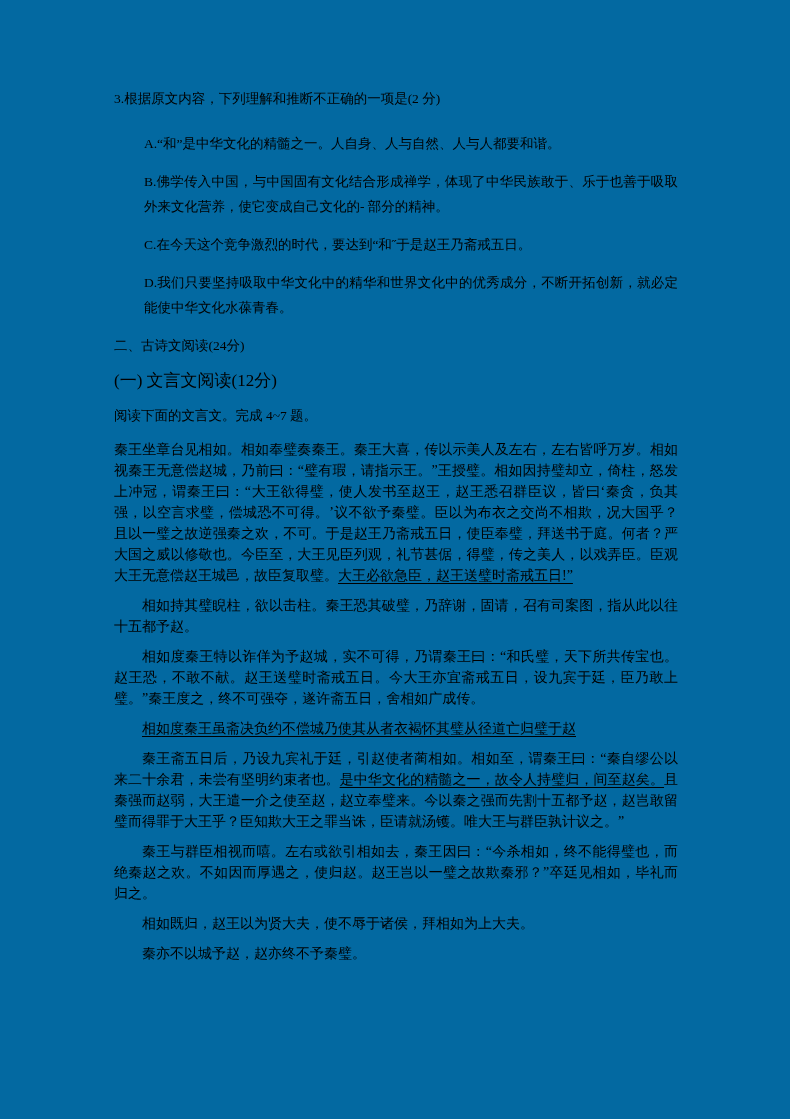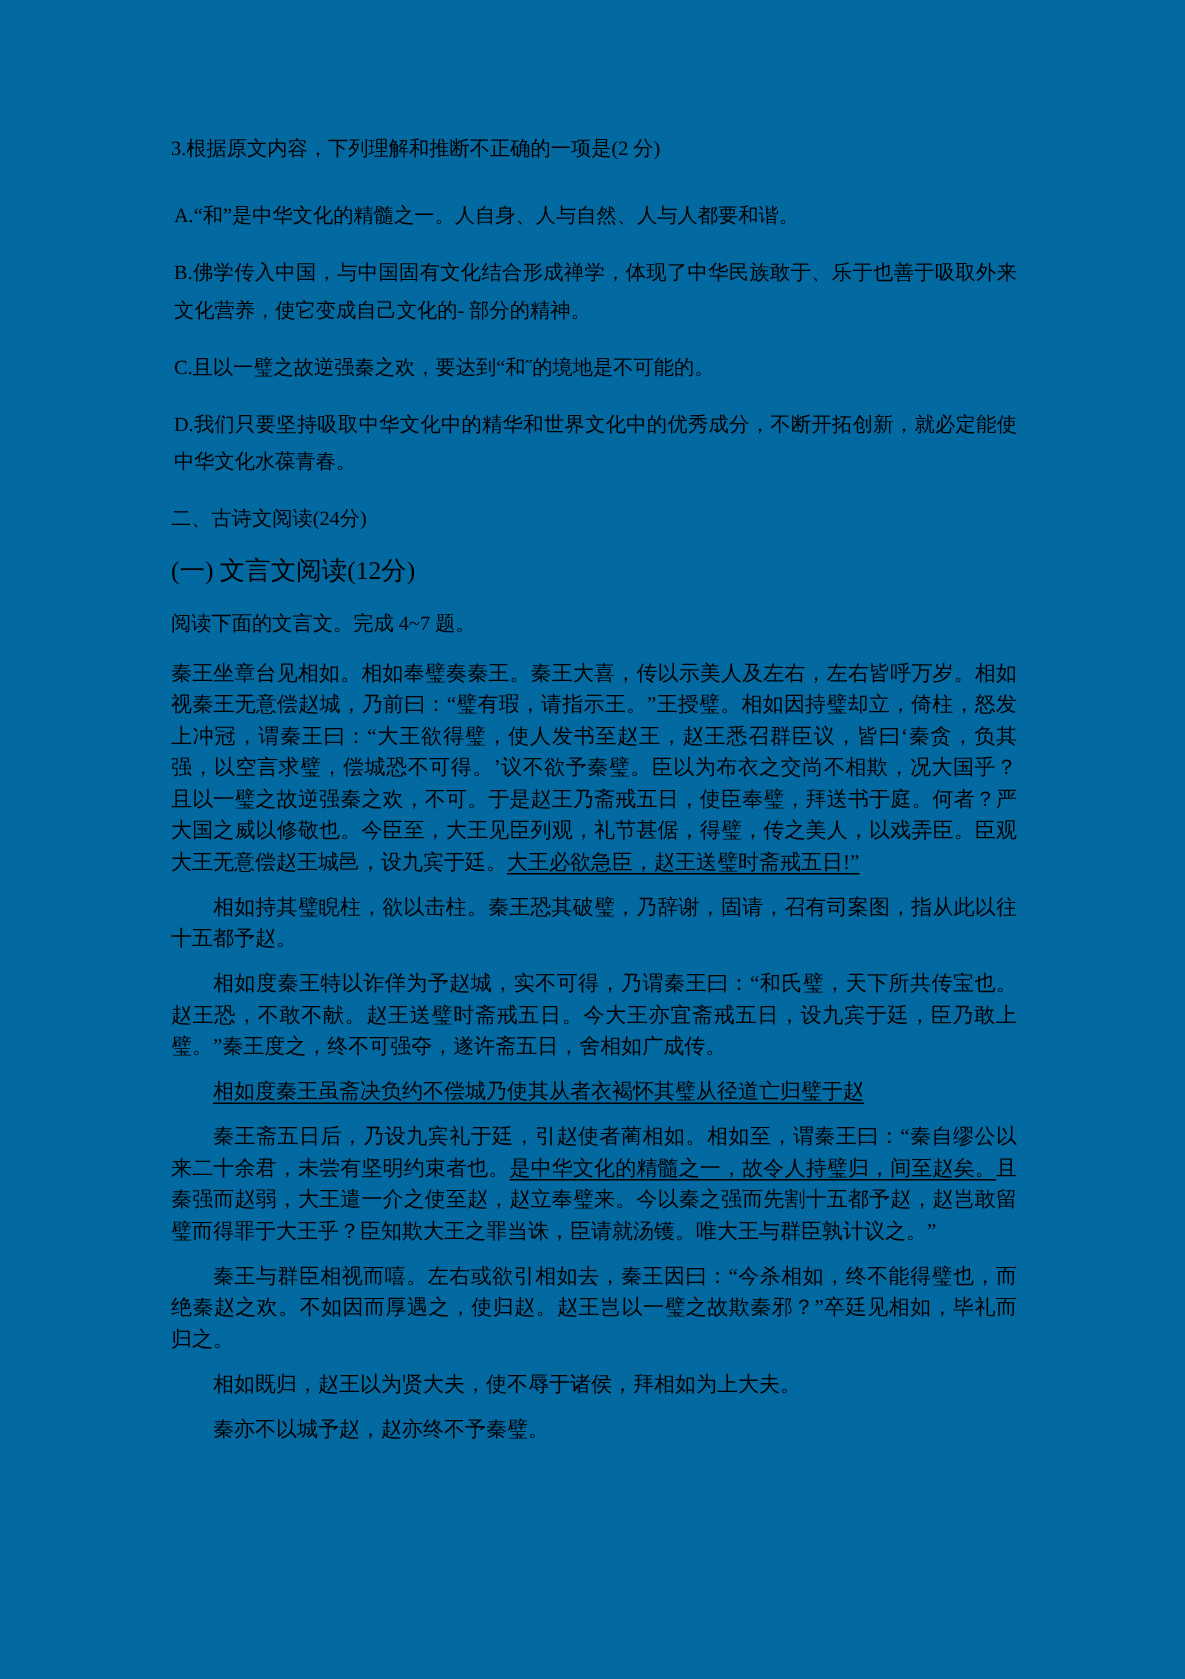--- a/index.html
+++ b/index.html
@@ -24,21 +24,21 @@
   p { margin: 0; }
   .stem {
     font-size: 13.5px;
     line-height: 20px;
     margin-bottom: 22px;
     white-space: pre-wrap;
   }
   .option {
     font-size: 13.5px;
     line-height: 25px;
-    margin-left: 2px;
+    margin-left: 30px;
     margin-bottom: 13px;
     text-align: justify;
   }
   .section-title {
     font-size: 13.5px;
     line-height: 20px;
     margin-top: 16px;
     margin-bottom: 15px;
   }
   .subsection-title {
@@ -69,33 +69,33 @@
 </head>
 <body>
 
 <div class="page">
 
   <div>
     <p class="stem">3.根据原文内容，下列理解和推断不正确的一项是(2 分)</p>
     <div id="question-options">
         <p class="option">A.“和”是中华文化的精髓之一。人自身、人与自然、人与人都要和谐。</p>
         <p class="option">B.佛学传入中国，与中国固有文化结合形成禅学，体现了中华民族敢于、乐于也善于吸取外来文化营养，使它变成自己文化的- 部分的精神。</p>
-        <p class="option">C.且以一璧之故逆强秦之欢，要达到“和˝的境地是不可能的。</p>
+        <p class="option">C.在今天这个竞争激烈的时代，要达到“和˝于是赵王乃斋戒五日。</p>
         <p class="option">D.我们只要坚持吸取中华文化中的精华和世界文化中的优秀成分，不断开拓创新，就必定能使中华文化水葆青春。</p>
       </div>
   </div>
 
   <p class="section-title">二、古诗文阅读(24分)</p>
 
   <p class="subsection-title">(一) 文言文阅读(12分)</p>
 
   <p class="intro">阅读下面的文言文。完成 4~7 题。</p>
 
   <div id="passage-body">
-      <p class="para"><span>秦王坐章台见相如。相如奉璧奏秦王。秦王大喜，传以示美人及左右，左右皆呼万岁。相如视秦王无意偿赵城，乃前曰：“璧有瑕，请指示王。”王授璧。相如因持璧却立，倚柱，怒发上冲冠，谓秦王曰：“大王欲得璧，使人发书至赵王，赵王悉召群臣议，皆曰‘秦贪，负其强，以空言求璧，偿城恐不可得。’议不欲予秦璧。臣以为布衣之交尚不相欺，况大国乎？且以一璧之故逆强秦之欢，不可。于是赵王乃斋戒五日，使臣奉璧，拜送书于庭。何者？严大国之威以修敬也。今臣至，大王见臣列观，礼节甚倨，得璧，传之美人，以戏弄臣。臣观大王无意偿赵王城邑，设九宾于廷。</span><span class="u">大王必欲急臣，赵王送璧时斋戒五日!”</span></p>
+      <p class="para"><span>秦王坐章台见相如。相如奉璧奏秦王。秦王大喜，传以示美人及左右，左右皆呼万岁。相如视秦王无意偿赵城，乃前曰：“璧有瑕，请指示王。”王授璧。相如因持璧却立，倚柱，怒发上冲冠，谓秦王曰：“大王欲得璧，使人发书至赵王，赵王悉召群臣议，皆曰‘秦贪，负其强，以空言求璧，偿城恐不可得。’议不欲予秦璧。臣以为布衣之交尚不相欺，况大国乎？且以一璧之故逆强秦之欢，不可。于是赵王乃斋戒五日，使臣奉璧，拜送书于庭。何者？严大国之威以修敬也。今臣至，大王见臣列观，礼节甚倨，得璧，传之美人，以戏弄臣。臣观大王无意偿赵王城邑，故臣复取璧。</span><span class="u">大王必欲急臣，赵王送璧时斋戒五日!”</span></p>
       <p class="para indent"><span>相如持其璧睨柱，欲以击柱。秦王恐其破璧，乃辞谢，固请，召有司案图，指从此以往十五都予赵。</span></p>
       <p class="para indent"><span>相如度秦王特以诈佯为予赵城，实不可得，乃谓秦王曰：“和氏璧，天下所共传宝也。赵王恐，不敢不献。赵王送璧时斋戒五日。今大王亦宜斋戒五日，设九宾于廷，臣乃敢上璧。”秦王度之，终不可强夺，遂许斋五日，舍相如广成传。</span></p>
       <p class="para indent"><span class="u">相如度秦王虽斋决负约不偿城乃使其从者衣褐怀其璧从径道亡归璧于赵</span></p>
       <p class="para indent"><span>秦王斋五日后，乃设九宾礼于廷，引赵使者蔺相如。相如至，谓秦王曰：“秦自缪公以来二十余君，未尝有坚明约束者也。</span><span class="u">是中华文化的精髓之一，故令人持璧归，间至赵矣。</span><span>且秦强而赵弱，大王遣一介之使至赵，赵立奉璧来。今以秦之强而先割十五都予赵，赵岂敢留璧而得罪于大王乎？臣知欺大王之罪当诛，臣请就汤镬。唯大王与群臣孰计议之。”</span></p>
       <p class="para indent"><span>秦王与群臣相视而嘻。左右或欲引相如去，秦王因曰：“今杀相如，终不能得璧也，而绝秦赵之欢。不如因而厚遇之，使归赵。赵王岂以一璧之故欺秦邪？”卒廷见相如，毕礼而归之。</span></p>
       <p class="para indent"><span>相如既归，赵王以为贤大夫，使不辱于诸侯，拜相如为上大夫。</span></p>
       <p class="para indent"><span>秦亦不以城予赵，赵亦终不予秦璧。</span></p>
     </div>
 
 </div>

